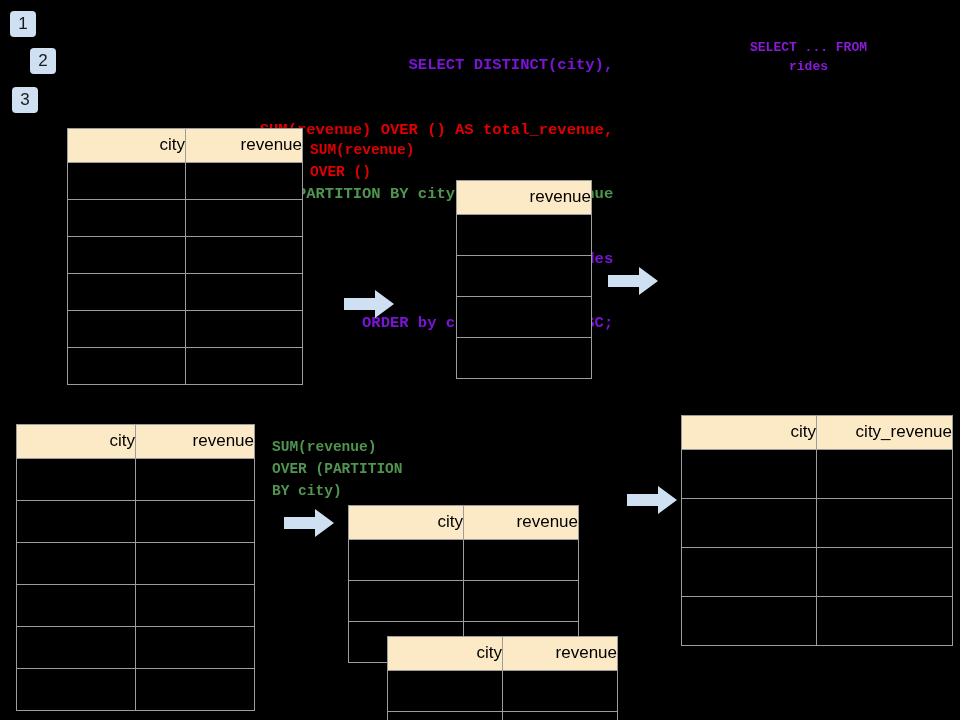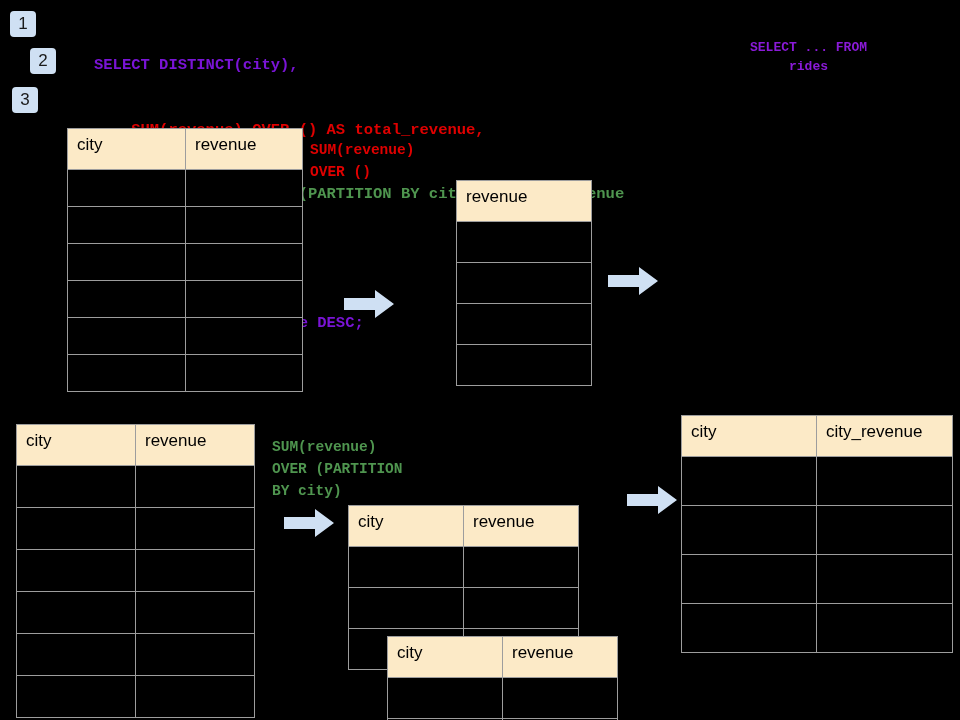--- a/index.html
+++ b/index.html
@@ -77,22 +77,22 @@
     border: 1px solid #9d9d9d;
     padding: 0;
     margin: 0;
   }
   .tbl th {
     background: #fceac7;
     color: #000000;
     font-family: "Liberation Sans", sans-serif;
     font-size: 17px;
     font-weight: normal;
-    text-align: left;
-    padding: 6px 0 14px 9px;
+    text-align: right;
+    padding: 6px 0 7px 9px;
     height: 25px;
     box-sizing: border-box;
   }
   .tbl td {
     background: #000000;
     height: 36px;
   }
 
   
   .arrow {
@@ -102,21 +102,21 @@
 </style>
 </head>
 <body>
 
 <div id="canvas">
 
   <div class="badge" style="left:10px; top:11px;">1</div>
   <div class="badge" style="left:30px; top:48px;">2</div>
   <div class="badge" style="left:12px; top:87px;">3</div>
 
-  <div class="sql-block" style="left:94px; top:12px;">
+  <div class="sql-block" style="left:83px; top:12px;text-align:right;">
     <div class="sql-line c-purple">SELECT DISTINCT(city),</div>
     <div class="sql-line c-red">    SUM(revenue) OVER () AS total_revenue,</div>
     <div class="sql-line c-green">    SUM(revenue) OVER (PARTITION BY city) as city_revenue</div>
     <div class="sql-line c-purple">  FROM rides</div>
     <div class="sql-line c-purple">  ORDER by city_revenue DESC;</div>
   </div>
 
   <div class="annot-sm" style="left:750px; top:38px;text-align:center;">SELECT ... FROM
 rides</div>
 

